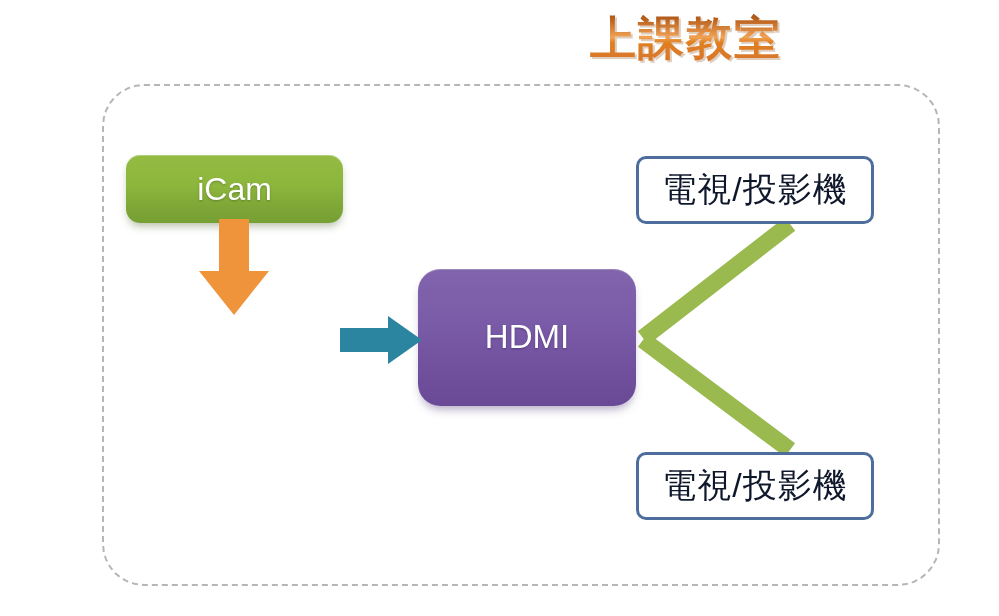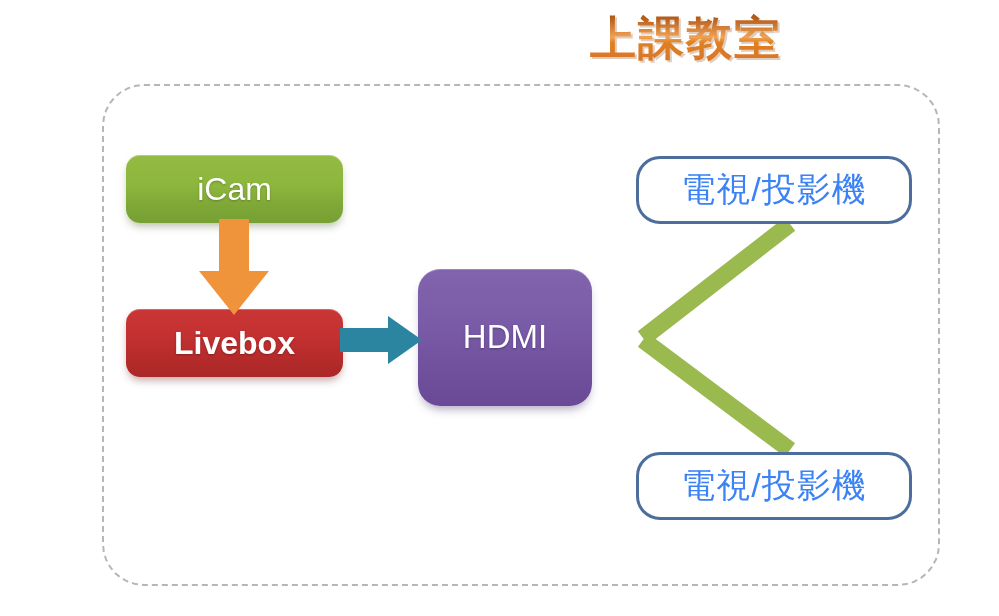--- a/index.html
+++ b/index.html
@@ -99,46 +99,46 @@
     font-size: 32px;
     font-weight: bold;
     background: linear-gradient(to bottom, #ca3636 0%, #c33030 42%, #b32a2a 78%, #ab2727 100%);
     box-shadow: 0 5px 8px -2px rgba(120,50,50,0.45), inset 0 1px 0 rgba(255,255,255,0.25);
     text-shadow: 0 1px 2px rgba(90,20,20,0.50);
   }
 
   .node-hdmi {
     left: 418px;
     top: 269px;
-    width: 174px;
+    width: 218px;
     height: 137px;
     border-radius: 22px;
     flex-direction: row;
     font-size: 33px;
     line-height: 1.28;
     font-weight: normal;
     background: linear-gradient(to bottom, #8164ac 0%, #7a5ba8 40%, #6f4f9c 78%, #6a4a96 100%);
     box-shadow: 0 6px 10px -3px rgba(80,60,120,0.45), inset 0 1px 0 rgba(255,255,255,0.22);
     text-shadow: 0 1px 2px rgba(55,35,85,0.50);
   }
   .node-hdmi .line2 { letter-spacing: 1px; }
 
   
   .node-tv {
     position: absolute;
     box-sizing: border-box;
-    width: 276px;
+    width: 238px;
     height: 68px;
     border: 3px solid #4d6e9c;
-    border-radius: 24px;
+    border-radius: 10px;
     background: #ffffff;
     display: flex;
     align-items: center;
     justify-content: center;
-    color: #3b82f6;
+    color: #0f172a;
     font-size: 34px;
     letter-spacing: 1px;
     z-index: 4;
   }
   .node-tv-top { left: 636px; top: 156px; }
   .node-tv-bottom { left: 636px; top: 452px; }
 
   
   .conn-svg {
     position: absolute;
@@ -172,23 +172,20 @@
   </svg>
 
   <svg class="conn-svg teal-arrow" viewBox="0 0 999 616">
     <path d="M 340 328 L 388 328 L 388 316 L 422 340 L 388 364 L 388 352 L 340 352 Z" fill="#2b85a0"></path>
   </svg>
 
   <div class="node node-icam">
     <span>iCam</span>
   </div>
 
-  <div class="node node-livebox">
-    <span>Livebox</span>
-  </div>
 
   <div class="node node-hdmi">
     <span class="line1">HDMI</span>
   </div>
 
   <div class="node-tv node-tv-top">
     <span>電視/投影機</span>
   </div>
 
   <div class="node-tv node-tv-bottom">

